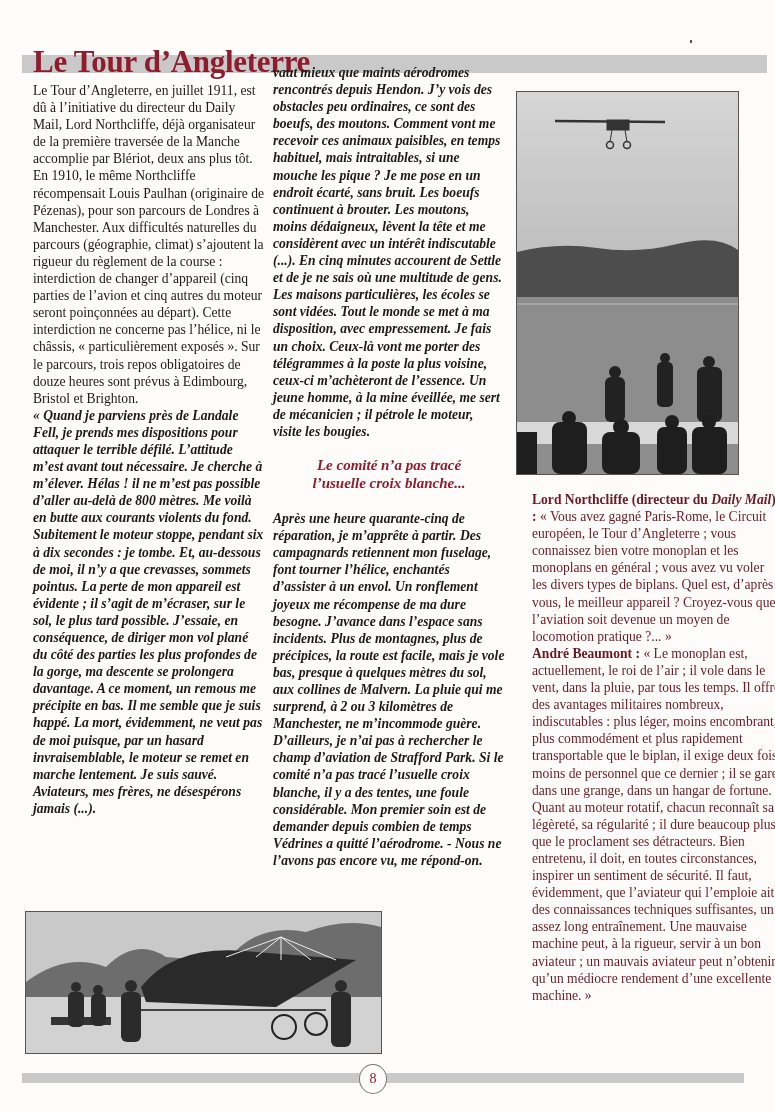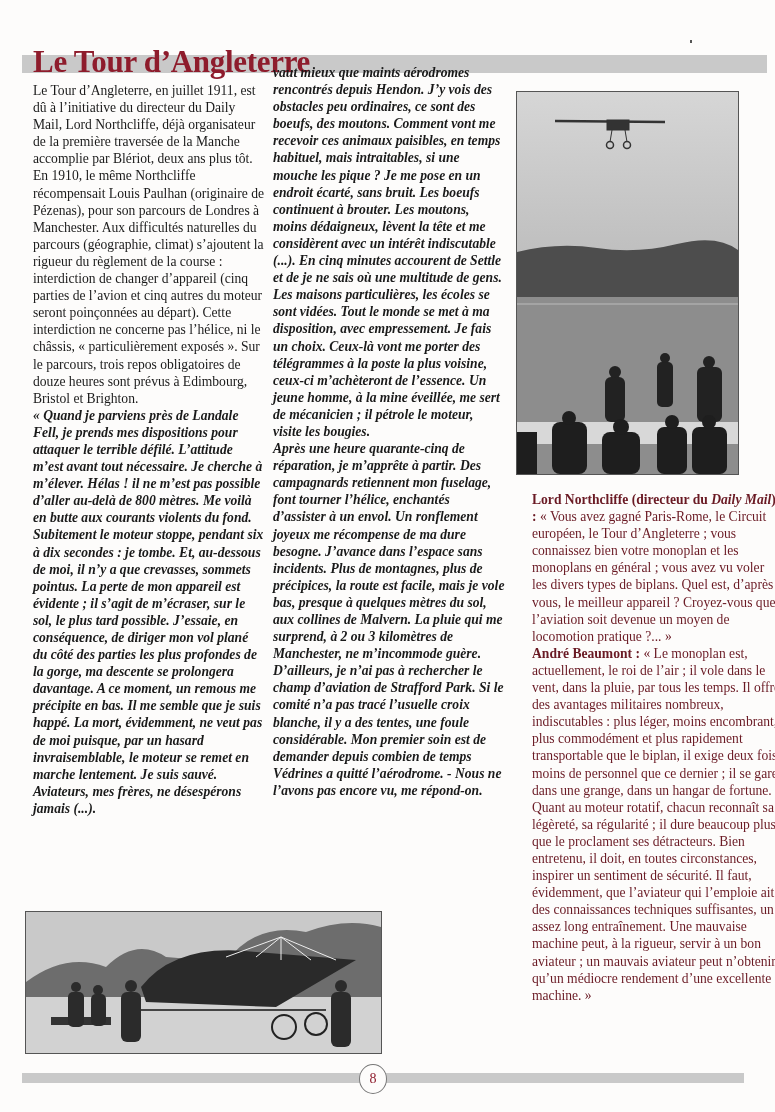--- a/index.html
+++ b/index.html
@@ -55,20 +55,24 @@
 <h1 class="title">Le Tour d’Angleterre</h1>
 <div class="speck"></div>
 
 <div class="col col1">
   <p>Le Tour d’Angleterre, en juillet 1911, est dû à l’initiative du directeur du Daily Mail, Lord Northcliffe, déjà organisateur de la première traversée de la Manche accomplie par Blériot, deux ans plus tôt. En 1910, le même Northcliffe récompensait Louis Paulhan (originaire de Pézenas), pour son parcours de Londres à Manchester. Aux difficultés naturelles du parcours (géographie, climat) s’ajoutent la rigueur du règlement de la course : interdiction de changer d’appareil (cinq parties de l’avion et cinq autres du moteur seront poinçonnées au départ). Cette interdiction ne concerne pas l’hélice, ni le châssis, « particulièrement exposés ». Sur le parcours, trois repos obligatoires de douze heures sont prévus à Edimbourg, Bristol et Brighton.</p>
   <p class="italic">« Quand je parviens près de Landale Fell, je prends mes dispositions pour attaquer le terrible défilé. L’attitude m’est avant tout nécessaire. Je cherche à m’élever. Hélas ! il ne m’est pas possible d’aller au-delà de 800 mètres. Me voilà en butte aux courants violents du fond. Subitement le moteur stoppe, pendant six à dix secondes : je tombe. Et, au-dessous de moi, il n’y a que crevasses, sommets pointus. La perte de mon appareil est évidente ; il s’agit de m’écraser, sur le sol, le plus tard possible. J’essaie, en conséquence, de diriger mon vol plané du côté des parties les plus profondes de la gorge, ma descente se prolongera davantage. A ce moment, un remous me précipite en bas. Il me semble que je suis happé. La mort, évidemment, ne veut pas de moi puisque, par un hasard invraisemblable, le moteur se remet en marche lentement. Je suis sauvé. Aviateurs, mes frères, ne désespérons jamais (...).</p>
 </div>
 
 <div class="col col2">
   <p class="italic">vaut mieux que maints aérodromes rencontrés depuis Hendon. J’y vois des obstacles peu ordinaires, ce sont des boeufs, des moutons. Comment vont me recevoir ces animaux paisibles, en temps habituel, mais intraitables, si une mouche les pique ? Je me pose en un endroit écarté, sans bruit. Les boeufs continuent à brouter. Les moutons, moins dédaigneux, lèvent la tête et me considèrent avec un intérêt indiscutable (...). En cinq minutes accourent de Settle et de je ne sais où une multitude de gens. Les maisons particulières, les écoles se sont vidées. Tout le monde se met à ma disposition, avec empressement. Je fais un choix. Ceux-là vont me porter des télégrammes à la poste la plus voisine, ceux-ci m’achèteront de l’essence. Un jeune homme, à la mine éveillée, me sert de mécanicien ; il pétrole le moteur, visite les bougies.</p>
+  <p class="subhead">
+    <span>Le comité n’a pas tracé</span><br>
+    <span>l’usuelle croix blanche...</span>
+  </p>
   <p class="italic">Après une heure quarante-cinq de réparation, je m’apprête à partir. Des campagnards retiennent mon fuselage, font tourner l’hélice, enchantés d’assister à un envol. Un ronflement joyeux me récompense de ma dure besogne. J’avance dans l’espace sans incidents. Plus de montagnes, plus de précipices, la route est facile, mais je vole bas, presque à quelques mètres du sol, aux collines de Malvern. La pluie qui me surprend, à 2 ou 3 kilomètres de Manchester, ne m’incommode guère. D’ailleurs, je n’ai pas à rechercher le champ d’aviation de Strafford Park. Si le comité n’a pas tracé l’usuelle croix blanche, il y a des tentes, une foule considérable. Mon premier soin est de demander depuis combien de temps Védrines a quitté l’aérodrome. - Nous ne l’avons pas encore vu, me répond-on.</p>
 </div>
 
 <div class="photo photo-top">
   <svg width="221" height="382" viewBox="0 0 221 382">
     <defs>
       <linearGradient id="sky" x1="0" y1="0" x2="0" y2="1">
         <stop offset="0" stop-color="#d6d6d6"></stop>
           <stop offset="1" stop-color="#bdbdbd"></stop>
       </linearGradient>

